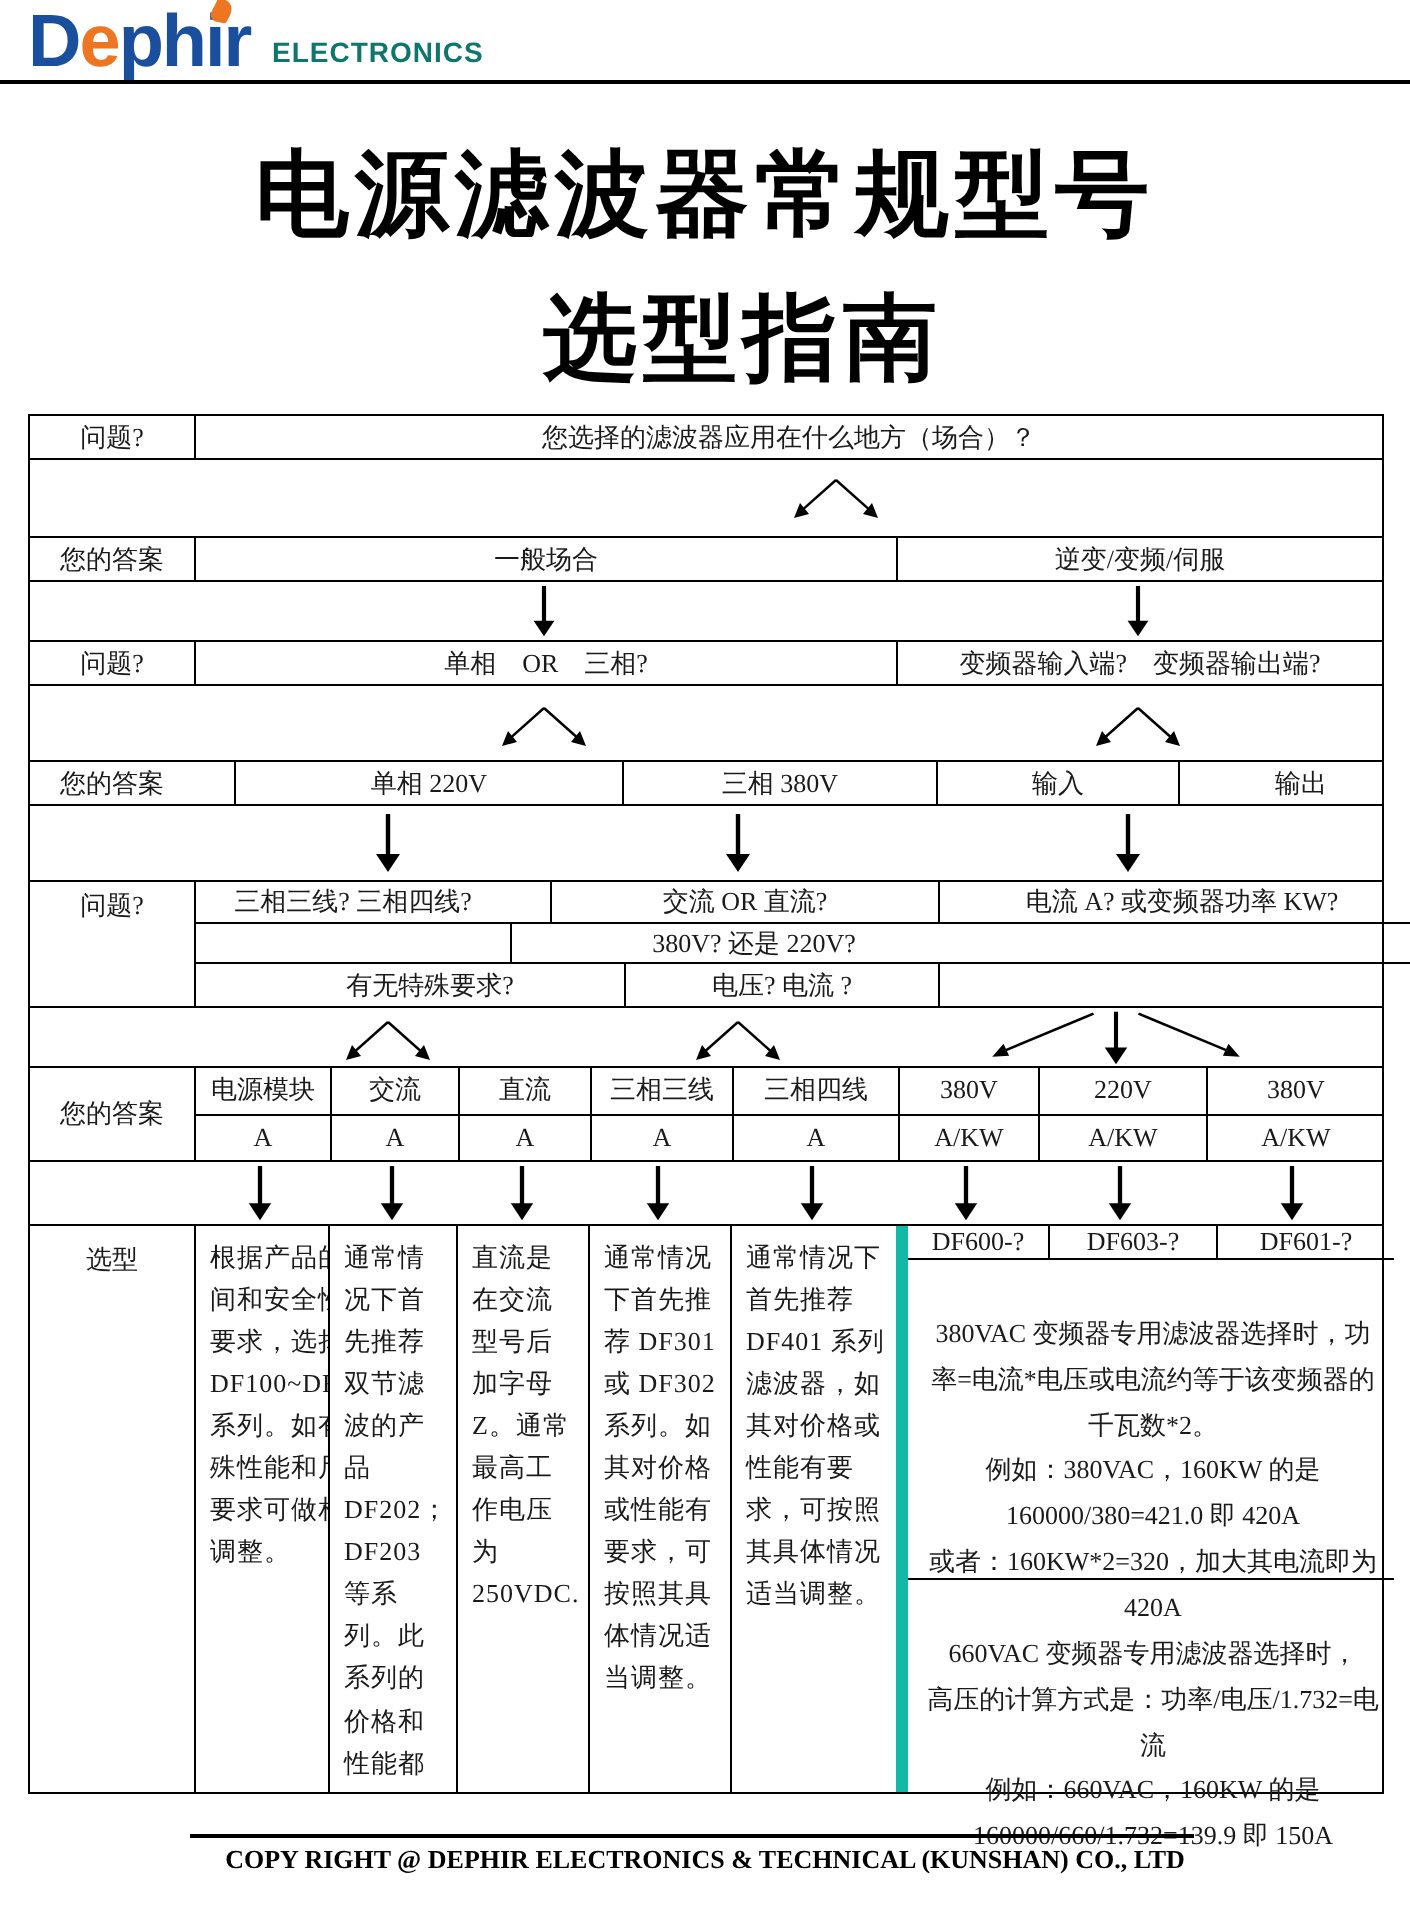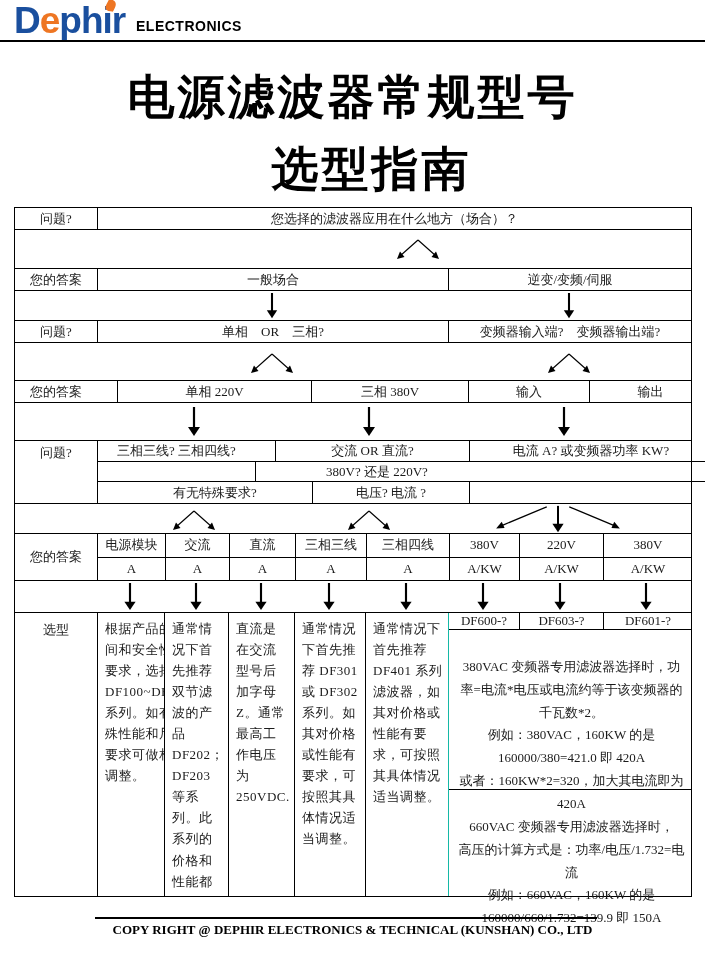--- a/index.html
+++ b/index.html
@@ -5,21 +5,21 @@
   * { margin:0; padding:0; box-sizing:border-box; }
   body { background:#888; font-family:"Liberation Serif","DejaVu Serif",serif; }
   .page { position:relative; width:705px; height:953px; background:#ffffff; margin:0 auto; overflow:hidden; color:#1a1a1a; }
 
   
   .logo { position:absolute; left:14px; top:2px; height:40px; }
   .logo-main { font-family:"Liberation Sans","DejaVu Sans",sans-serif; font-weight:bold; font-size:37px; line-height:38px; letter-spacing:-1px; color:#1a4f9e; }
   .logo-e { color:#ee7623; }
   .logo-rest { position:relative; display:inline-block; }
   .flame { position:absolute; left:47px; top:-2px; width:10px; height:11px; background:#ee7623; transform:skewX(-18deg) rotate(10deg); border-radius:1px 7px 1px 5px; }
-  .logo-sub { position:absolute; left:122px; top:16px; font-family:"Liberation Sans","DejaVu Sans",sans-serif; font-weight:bold; font-size:14px; letter-spacing:0.5px; color:#000000; }
+  .logo-sub { position:absolute; left:122px; top:16px; font-family:"Liberation Sans","DejaVu Sans",sans-serif; font-weight:bold; font-size:14px; letter-spacing:0.5px; color:#0f766e; }
   .header-rule { position:absolute; left:0; top:40px; width:705px; border-top:2px solid #000; }
 
   
   .title-line { position:absolute; left:0; width:100%; text-align:center; font-weight:bold; font-size:47px; letter-spacing:3px; color:#000; }
   .title-1 { top:66px; }
   .title-2 { top:138px;padding-left:38px; }
 
   
   .tbl { position:absolute; left:14px; top:207px; width:678px; height:690px; border:1px solid #000; font-size:13px; }
   .tr { display:flex; border-bottom:1px solid #000; align-items:stretch; }
@@ -41,21 +41,21 @@
   .q3row.last { border-bottom:none; }
   .q3row .td:first-child { border-left:none; }
   .a3row .td:first-child { border-left:none; }
   .a3row { display:flex; }
   .a3row.r1 { height:24px; border-bottom:1px solid #000; }
   .a3row.r2 { height:23px; }
 
   .sel-row { height:283px; }
   .sel-label { align-items:flex-start; padding-top:8px; }
   .sel-text { align-items:flex-start; justify-content:flex-start; text-align:left; padding:5px 5px 0 7px; line-height:1.62; font-size:13px; letter-spacing:0.5px; }
-  .sel-right { flex:1; border-left:1px solid #14b8a6; display:flex; flex-direction:column;gap:22px; }
+  .sel-right { flex:1; border-left:6px solid #14b8a6; display:flex; flex-direction:column;gap:22px; }
   .df-row { display:flex; height:30px; border-bottom:1px solid #000; }
   .df-row .td:first-child { border-left:none; }
   .note { border-bottom:1px solid #000; padding:4px 6px 0 8px; line-height:1.75; font-size:13px; white-space:pre-line; text-align:center; }
   .note-a { height:138px; }
   .note-b { flex:1; border-bottom:none; }
 
   
   .footer-rule { position:absolute; left:95px; top:917px; width:502px; border-top:2px solid #000; }
   .footer-text { position:absolute; left:0; top:922px; width:100%; text-align:center; font-weight:bold; font-size:13px; color:#000; }
 </style>

